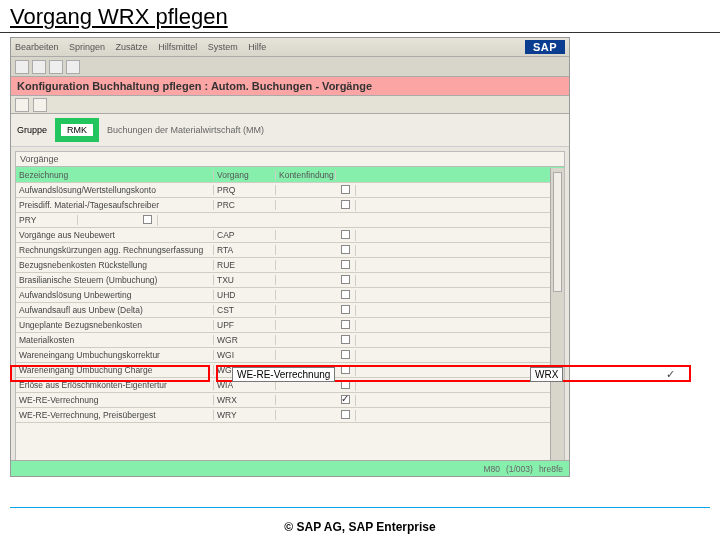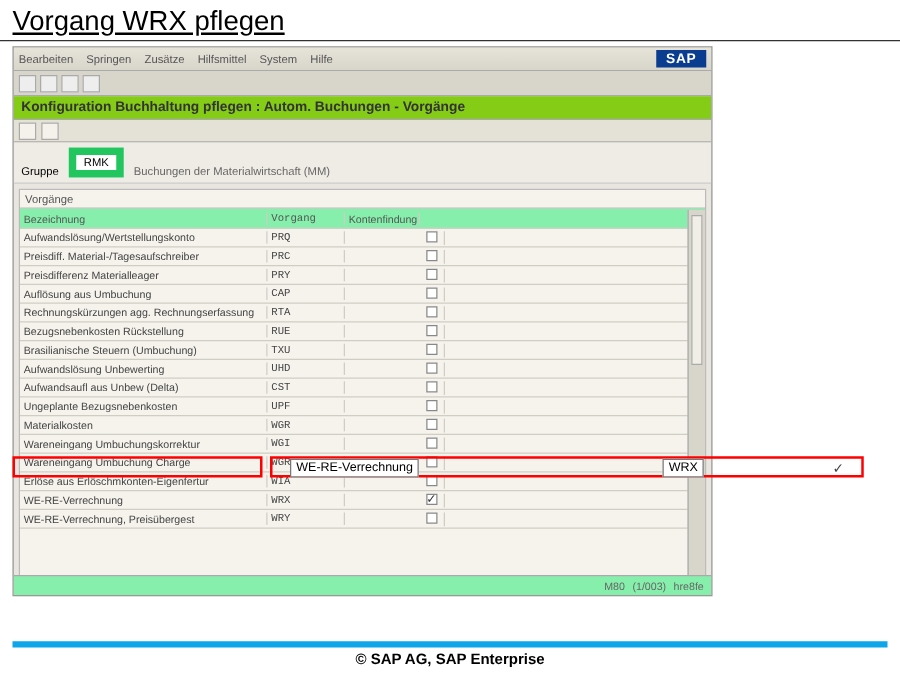--- a/index.html
+++ b/index.html
@@ -4,48 +4,48 @@
 <style>
   * { box-sizing: border-box; margin: 0; padding: 0; }
   body { font-family: Arial, sans-serif; font-size: 11px; background: #fff; width: 720px; height: 540px; position: relative; overflow: hidden; }
   .slide-title { font-size: 22px; text-decoration: underline; padding: 4px 10px 2px; border-bottom: 1px solid #333; margin-bottom: 4px; }
   .sap-window { margin: 0 10px; border: 1px solid #999; background: #e8e6df; width: 560px; height: 440px; position: relative; overflow: hidden; }
   .menubar { background: linear-gradient(#e6e3d9,#d8d5cb); padding: 2px 4px; font-size: 9px; color: #555; display: flex; align-items: center; gap: 2px; border-bottom: 1px solid #aaa; }
   .menubar-items span { margin-right: 8px; }
   .sap-logo { margin-left: auto; background: #0a3d8f; color: #fff; font-weight: bold; font-size: 11px; padding: 1px 8px; letter-spacing: 0.5px; }
   .toolbar { background: #d8d5cb; height: 20px; border-bottom: 1px solid #aaa; display:flex; align-items:center; gap:3px; padding:0 4px;}
   .toolbar .tb-btn{ width:14px;height:14px;border:1px solid #aaa;background:#eee;}
-  .screen-title { background: #84cc16; padding: 3px 6px; font-size: 11px; font-weight: bold; color: #333; border-bottom: 1px solid #aaa; }
+  .screen-title { background: #fca5a5; padding: 3px 6px; font-size: 11px; font-weight: bold; color: #333; border-bottom: 1px solid #aaa; }
   .subtoolbar { background: #e4e1d7; height: 18px; border-bottom: 1px solid #aaa; display:flex;align-items:center;gap:4px;padding:0 4px;}
   .subtoolbar .tb-btn{width:14px;height:14px;border:1px solid #aaa;background:#f4f2eb;}
-  .gruppe-row { background: #eeece4; padding: 4px 6px; display: flex; align-items: flex-end; gap: 8px; font-size: 9px; border-bottom: 1px solid #ccc; }
+  .gruppe-row { background: #eeece4; padding: 4px 6px; display: flex; align-items: center; gap: 8px; font-size: 9px; border-bottom: 1px solid #ccc; }
   .gruppe-box { background: #fff; border: 6px solid #22c55e; padding: 1px 6px; min-width: 28px; font-size:9px; }
   .gruppe-desc { color: #666; font-size: 9px; }
   .table-area { background: #f5f3ec; margin: 4px; border: 1px solid #bbb; height: 330px; position: relative; }
   .table-caption { padding: 2px 4px; font-size: 9px; color: #555; }
   .grid { border-top: 1px solid #bbb; }
   .grid-row { display: flex; border-bottom: 1px solid #d0cec4; height: 15px; font-size: 8.5px; color: #444; align-items: center; }
   .grid-header { background: #86efac; font-weight: normal; color:#555; height:16px;}
   .col-desc { width: 198px; padding: 0 3px; border-right: 1px solid #d0cec4; white-space: nowrap; overflow: hidden; }
-  .col-code { width: 62px; padding: 0 3px; border-right: 1px solid #d0cec4; font-family: Liberation Mono, monospace; }
+  .col-code { width: 62px; padding: 0 3px; border-right: 1px solid #d0cec4; }
   .col-kf { width: 60px; padding: 0 3px; border-right: 1px solid #d0cec4; }
   .col-chk { width: 20px; text-align:center; border-right: 1px solid #d0cec4; }
   .scroll-col { position:absolute; right:0; top:16px; bottom:0; width:14px; background:#d8d5cb; border-left:1px solid #aaa;}
   .scroll-thumb{position:absolute;left:2px;right:2px;top:4px;height:120px;background:#f0eee6;border:1px solid #aaa;}
   .hscroll { position:absolute; left:0; right:0; bottom:0; height:14px; background:#d8d5cb; border-top:1px solid #aaa;}
   .statusbar { position:absolute; bottom:0; left:0; right:0; height:16px; background:#86efac; border-top:1px solid #aaa; display:flex; justify-content:flex-end; align-items:center; font-size:8.5px; color:#666; padding:0 6px; gap:6px;}
   .highlight-row { position: absolute; border: 2px solid red; pointer-events: none; }
   .hl-left { left: 10px; top: 365px; width: 200px; height: 17px; }
   .hl-right { left: 216px; top: 365px; width: 475px; height: 17px; }
   .hl-inner { position:absolute; background:#fff; border:1px solid #777; font-size:10px; padding:1px 4px; }
   .hl-text1 { left: 232px; top: 367px; }
   .hl-text2 { left: 530px; top: 367px; }
   .chk-mark{position:absolute;left:666px;top:368px;font-size:11px;color:#444;}
   .footer { position: absolute; bottom: 0; left: 0; right: 0; padding: 4px 10px 6px; }
-  .footer-top { text-align: center; font-size: 12px; font-weight: bold; border-top: 5px solid #0ea5e9; padding-top: 2px; }
+  .footer-top { text-align: center; font-size: 12px; font-weight: bold; border-top: 1px solid #0ea5e9; padding-top: 12px; }
   .footer-row { display: flex; justify-content: space-between; align-items: center; font-size: 12px; }
   .footer-center { text-align: center; line-height: 1.2; }
   .chk{display:inline-block;width:9px;height:9px;border:1px solid #888;background:#fff;position:relative;}
   .chk.on::after{content:"✓";position:absolute;left:-1px;top:-3px;font-size:10px;color:#333;}
 </style>
 </head>
 <body>
 
 <div class="slide-title">Vorgang WRX pflegen</div>
 
@@ -92,27 +92,26 @@
             <div class="col-kf"></div>
             <div class="col-chk"><span class="chk"></span></div>
           </div>
           <div class="grid-row">
             <div class="col-desc">Preisdiff. Material-/Tagesaufschreiber</div>
             <div class="col-code">PRC</div>
             <div class="col-kf"></div>
             <div class="col-chk"><span class="chk"></span></div>
           </div>
           <div class="grid-row">
-            <div class="col-desc">Preisdifferenz Materialleager</div>
             <div class="col-code">PRY</div>
             <div class="col-kf"></div>
             <div class="col-chk"><span class="chk"></span></div>
           </div>
           <div class="grid-row">
-            <div class="col-desc">Auflösung aus Umbuchung</div>
+            <div class="col-desc">Vorgänge aus Neubewert</div>
             <div class="col-code">CAP</div>
             <div class="col-kf"></div>
             <div class="col-chk"><span class="chk"></span></div>
           </div>
           <div class="grid-row">
             <div class="col-desc">Rechnungskürzungen agg. Rechnungserfassung</div>
             <div class="col-code">RTA</div>
             <div class="col-kf"></div>
             <div class="col-chk"><span class="chk"></span></div>
           </div>

